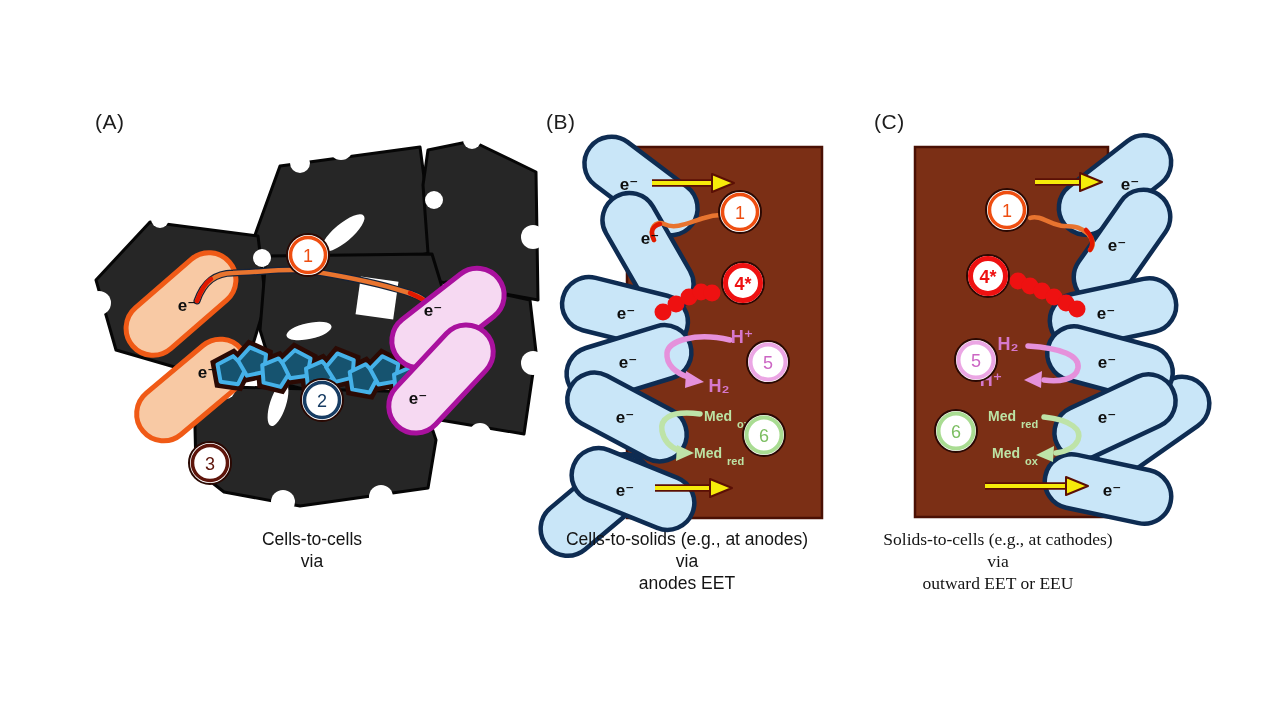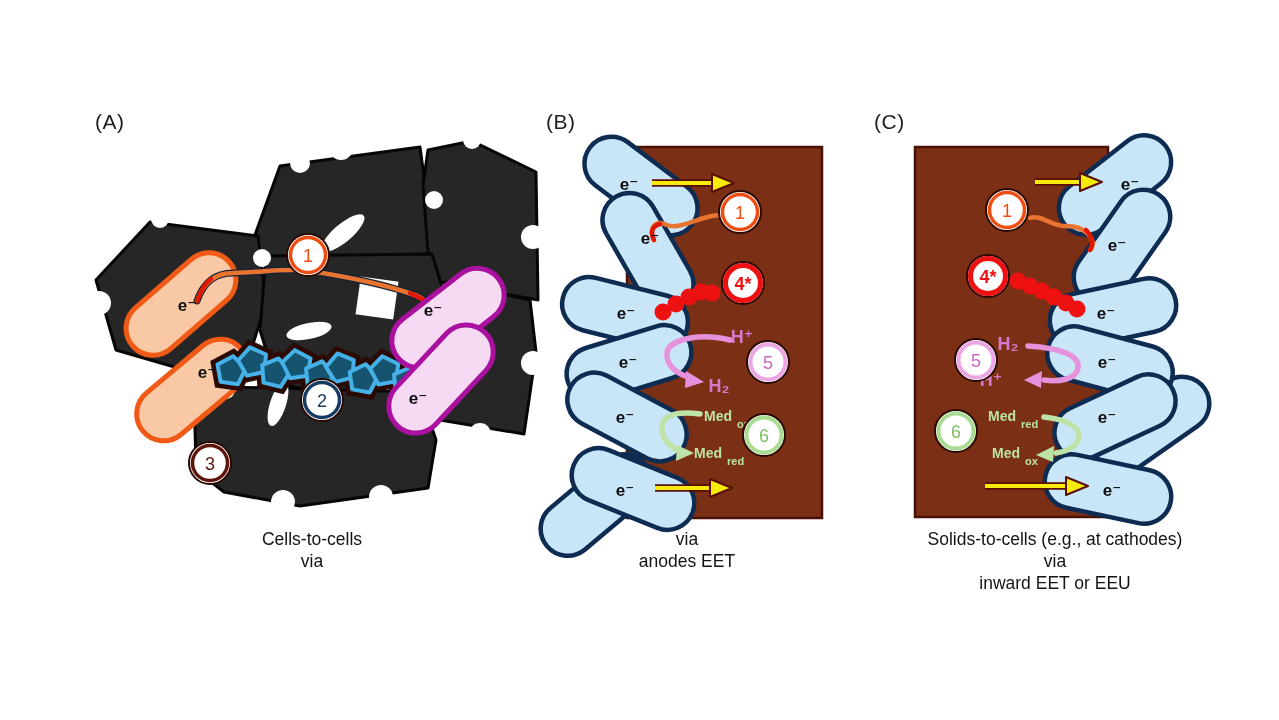--- a/index.html
+++ b/index.html
@@ -307,22 +307,23 @@
 
 <div class="plabel" style="left: 95px; top: 110px;">(A)</div>
 <div class="plabel" style="left: 546px; top: 110px;">(B)</div>
 <div class="plabel" style="left: 874px; top: 110px;">(C)</div>
 
 <div class="caption" style="left:137px;width:350px;">
   <div>Cells-to-cells</div>
   <div>via</div>
 </div>
 <div class="caption" style="left:512px;width:350px;">
+  <div>Cells-to-solids (e.g., at anodes)</div>
   <div>via</div>
   <div>anodes EET</div>
 </div>
-<div class="caption" style="left:879px;width:352px;">
+<div class="caption" style="left:822px;width:352px;font-family:Liberation Serif, serif;">
   <div>Solids-to-cells (e.g., at cathodes)</div>
   <div>via</div>
-  <div>inward EET or EEU</div>
+  <div>outward EET or EEU</div>
 </div>
 
 </div>
 
 </body></html>

